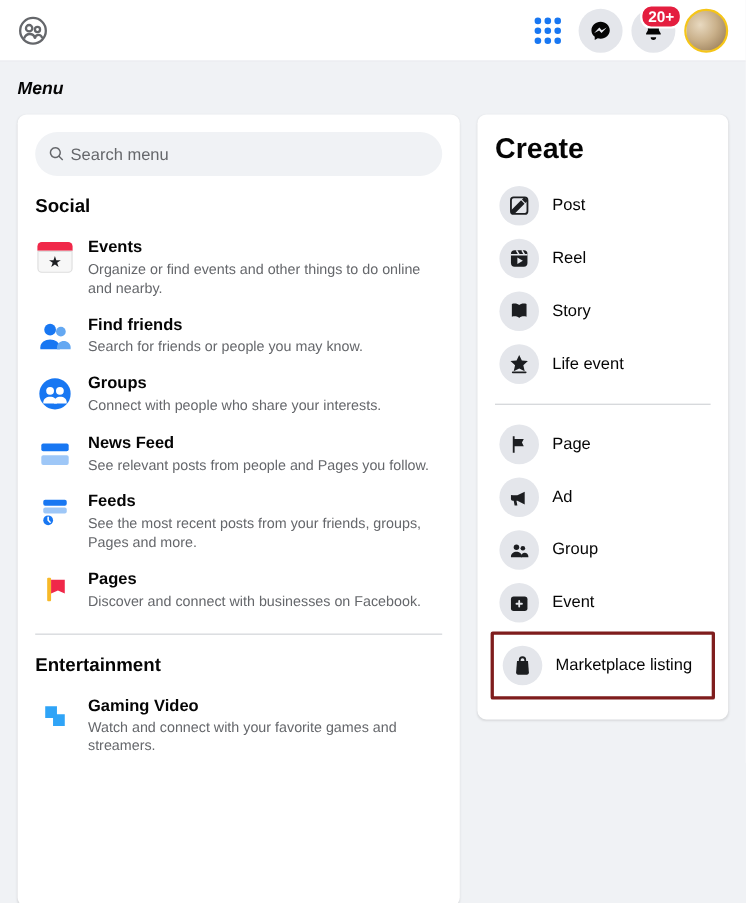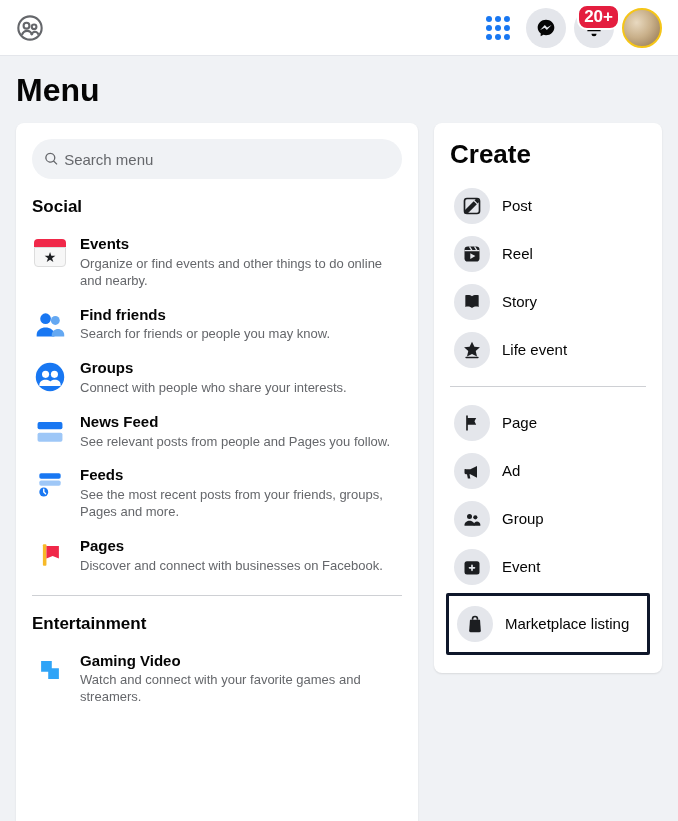--- a/index.html
+++ b/index.html
@@ -39,21 +39,21 @@
   .round-btn {
     width: 40px; height: 40px; border-radius: 50%;
     background: var(--icon-grey);
     display:flex; align-items:center; justify-content:center;
     position: relative;
   }
   .round-btn svg { width:20px; height:20px; }
 
   .badge {
     position:absolute; top:-4px; right:-6px;
-    background: var(--red); color:#fff; font-size:17px; font-weight:700;
+    background: var(--red); color:#fff; font-size:14px; font-weight:700;
     padding: 1px 5px; border-radius: 10px; border:2px solid #fff;
   }
 
   .avatar {
     width:40px; height:40px; border-radius:50%;
     background: radial-gradient(circle at 35% 35%, #e8d9c0 0%, #c9b08a 45%, #8c6f4a 100%);
     border: 2px solid #f5c518;
   }
 
   .apps-icon {
@@ -63,21 +63,21 @@
   }
   .apps-grid {
     width:24px; height:24px;
     display:grid; grid-template-columns:repeat(3,1fr); grid-template-rows:repeat(3,1fr);
     gap:3px;
   }
   .apps-grid span { background: var(--blue); border-radius:50%; }
 
   
   .page { padding: 12px 16px 0 16px; }
-  h1.page-title { font-size: 32px; font-weight: 800; margin: 4px 0 14px 0; }
+  h1.page-title { font-size: 16px; font-weight: 800; margin: 4px 0 14px 0; font-style: italic; }
 
   .cols { display:flex; gap:16px; align-items:flex-start; }
 
   .card {
     background: var(--card);
     border-radius: 8px;
     box-shadow: 0 1px 2px rgba(0,0,0,0.1);
     padding: 16px;
   }
   .left-card { width: 402px; height: 720px; overflow:hidden; }
@@ -118,21 +118,21 @@
     display:flex; align-items:center; gap:12px;
     padding: 6px 4px; border-radius:8px;
   }
   .create-item .cicon {
     width:36px; height:36px; border-radius:50%; background: var(--icon-grey);
     display:flex; align-items:center; justify-content:center; flex:0 0 36px;
   }
   .create-item .cicon svg { width:20px; height:20px; fill:#1c1e21; }
   .create-item .clabel { font-size:15px; font-weight:500; line-height:1.2; }
 
-  .highlight-box { border: 3px solid #0f172a; border-radius:2px; padding:4px; margin: 2px -4px; }
+  .highlight-box { border: 3px solid #7f1d1d; border-radius:2px; padding:4px; margin: 2px -4px; }
 
   
   .ic-events { position:relative; width:32px; height:32px; }
   .ic-events .cal-head { position:absolute; top:2px; left:0; right:0; height:8px; background:#f02849; border-radius:4px 4px 0 0; }
   .ic-events .cal-body { position:absolute; top:10px; left:0; right:0; bottom:2px; background:#f7f7f7; border:1px solid #ddd; border-radius:0 0 4px 4px; display:flex; align-items:center; justify-content:center; color:#1c1e21; font-size:14px; }
 
   .ic-friends svg, .ic-groups svg, .ic-newsfeed svg, .ic-feeds svg, .ic-pages svg, .ic-gaming svg { width:32px; height:32px; }
 </style>
 </head>
 <body>

